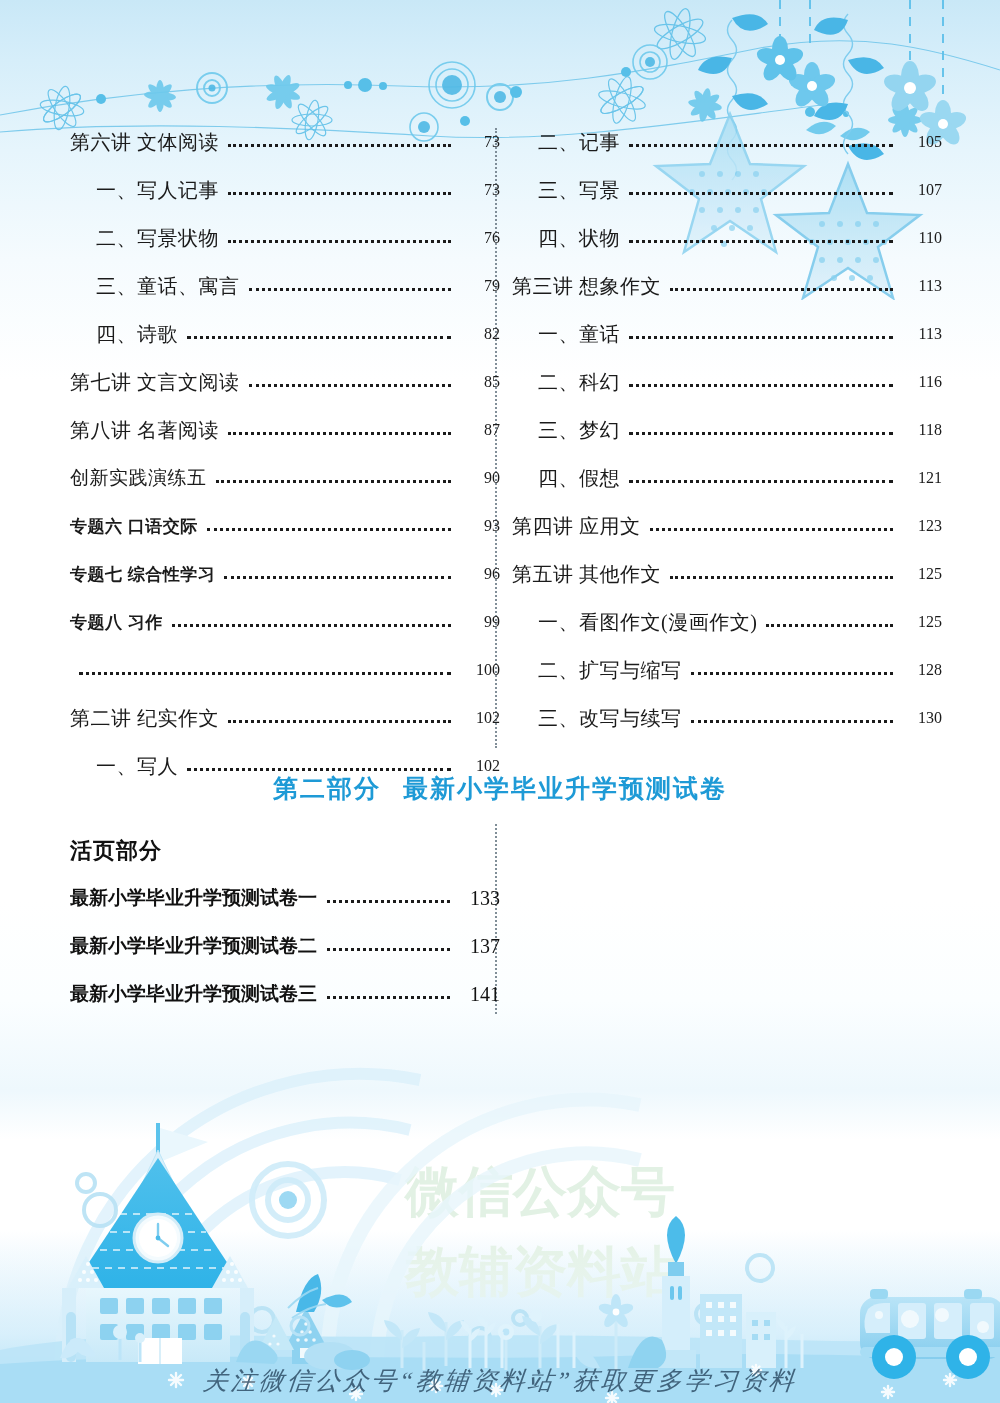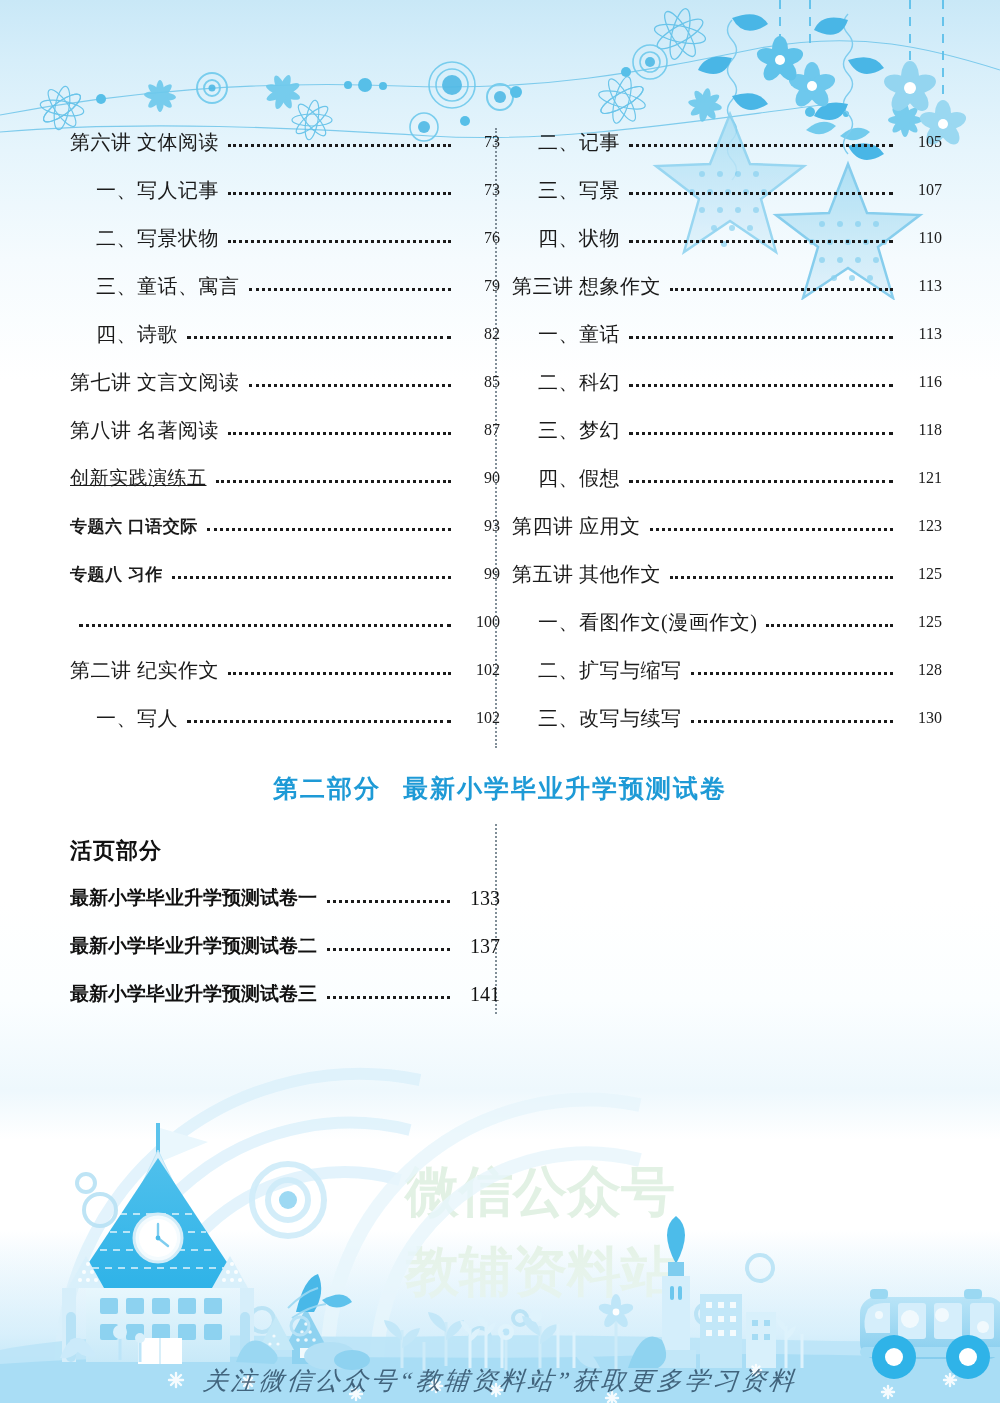--- a/index.html
+++ b/index.html
@@ -61,21 +61,21 @@
     overflow:hidden;
   }
   .row .pg{
     white-space:nowrap;font-size:16px;min-width:42px;text-align:right;
     font-family:"Liberation Serif","DejaVu Serif",serif;
   }
   
   .row.lv1{padding-left:0px;}
   .row.lv2{padding-left:26px;}
   .row.bold .lbl{font-weight:bold;font-size:17px;font-family:"Liberation Sans","DejaVu Sans",sans-serif;}
-  .row.kai .lbl{font-size:19px;text-decoration:underline;}
+  .row.kai .lbl{font-size:19px;}
 
   
   .part-title{
     position:absolute;left:0;top:772px;width:1000px;text-align:center;
     font-family:"Liberation Sans","DejaVu Sans",sans-serif;
     font-weight:bold;font-size:25px;letter-spacing:2px;
     color:#1e9ad6;
     text-shadow:0 1px 0 rgba(255,255,255,.7);
   }
   .part-title .p1{margin-right:22px;}
@@ -753,20 +753,25 @@
           <span class="lbl">创新实践演练五</span>
           <span class="lead"></span>
           <span class="pg">90</span>
         </div>
         <div class="row lv1 bold">
           <span class="lbl">专题六   口语交际</span>
           <span class="lead"></span>
           <span class="pg">93</span>
         </div>
         <div class="row lv1 bold">
+          <span class="lbl">专题七   综合性学习</span>
+          <span class="lead"></span>
+          <span class="pg">96</span>
+        </div>
+        <div class="row lv1 bold">
           <span class="lbl">专题八   习作</span>
           <span class="lead"></span>
           <span class="pg">99</span>
         </div>
         <div class="row lv1">
           <span class="lead"></span>
           <span class="pg">100</span>
         </div>
         <div class="row lv1">
           <span class="lbl">第二讲   纪实作文</span>

